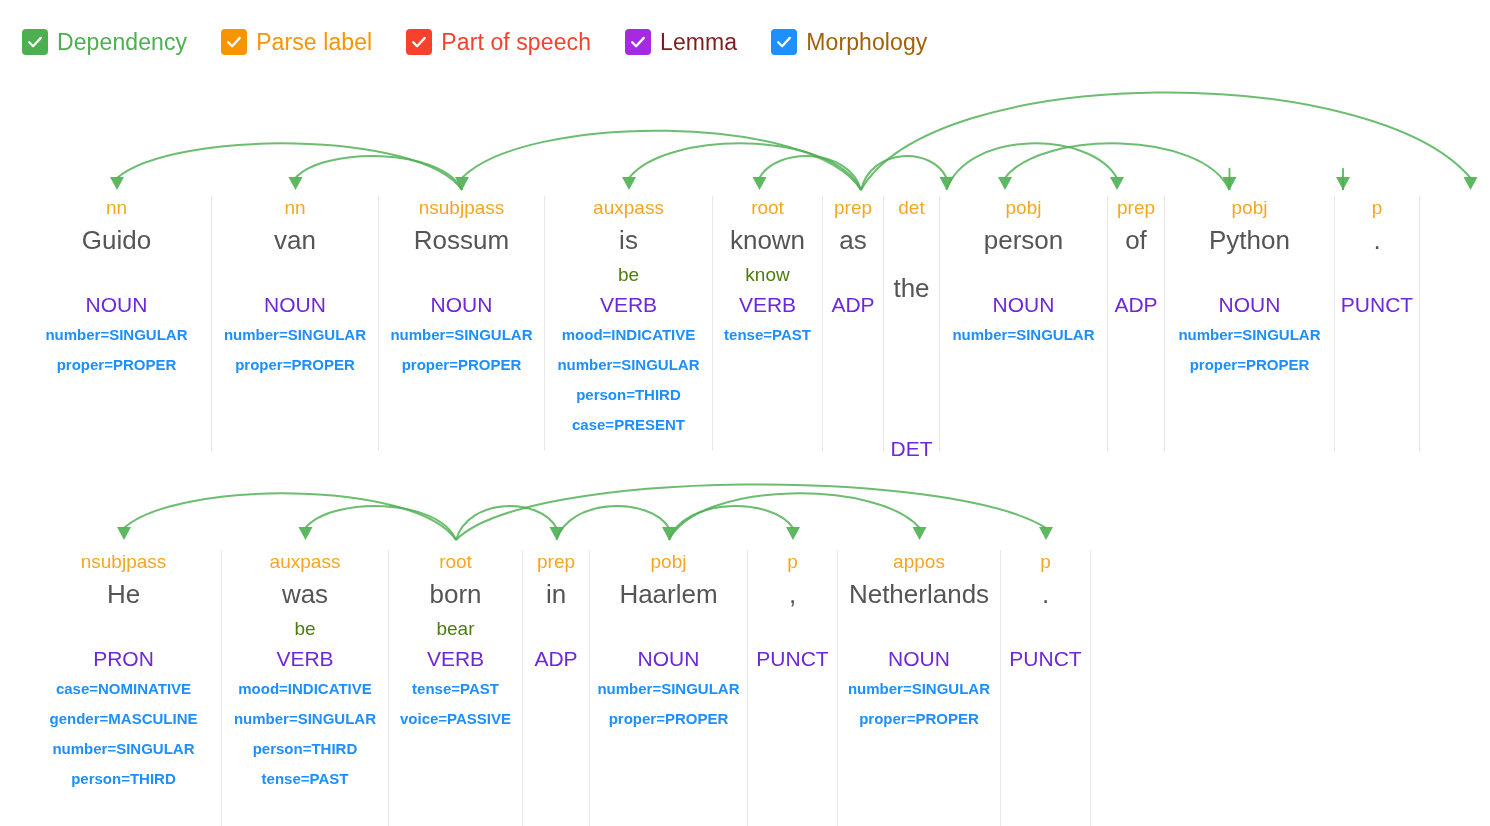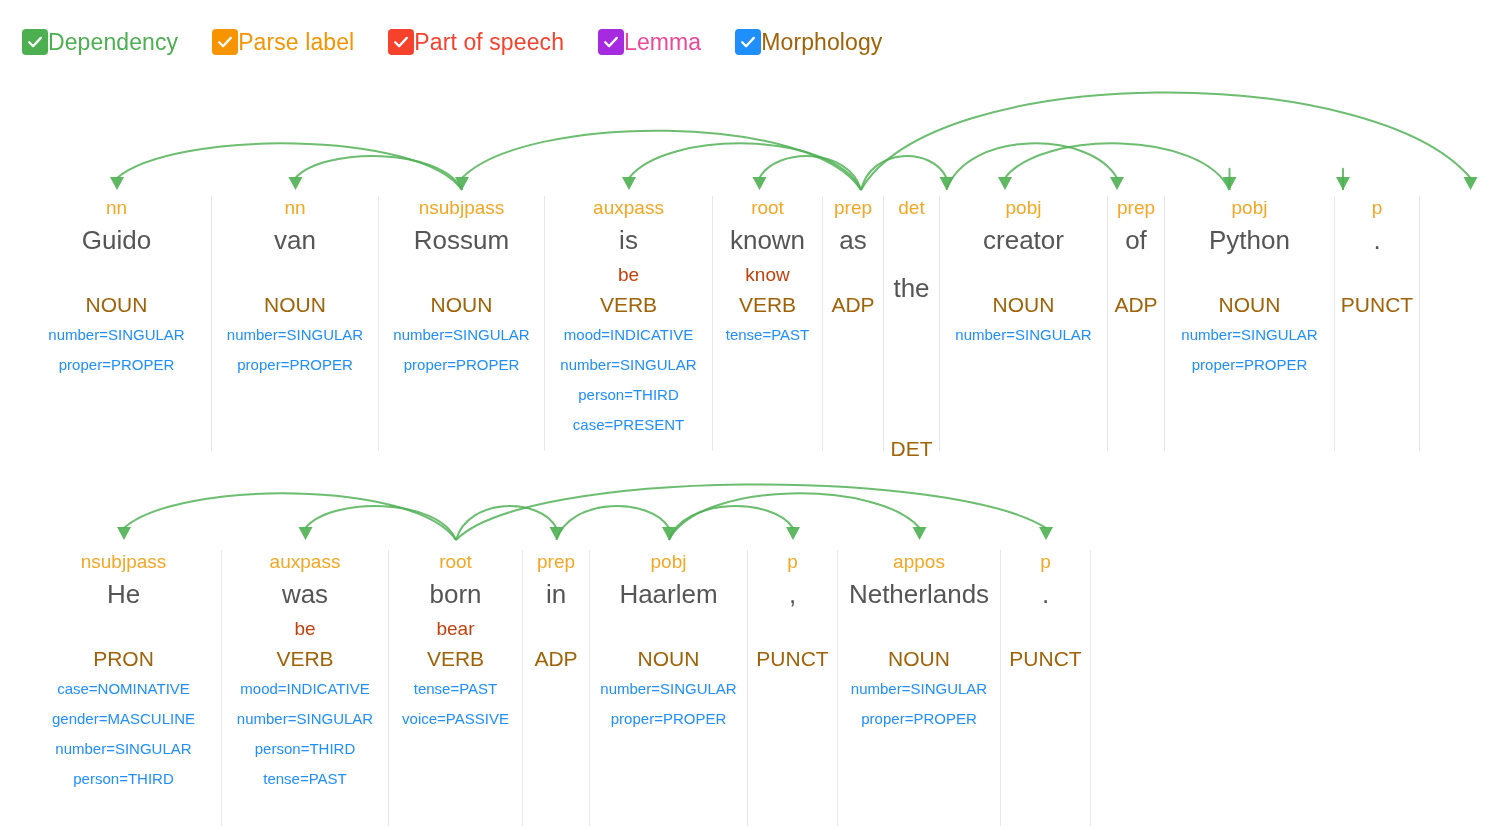--- a/index.html
+++ b/index.html
@@ -21,20 +21,21 @@
     left: 22px;
     top: 22px;
     display: flex;
     align-items: center;
     gap: 34px;
     height: 40px;
   }
   .legend-item {
     display: flex;
     align-items: center;
+    gap: 9px;
     cursor: pointer;
     user-select: none;
   }
   .cbox {
     width: 26px;
     height: 26px;
     border-radius: 4px;
     display: flex;
     align-items: center;
     justify-content: center;
@@ -87,38 +88,38 @@
   }
   .word {
     color: #555555;
     font-size: 26px;
     line-height: 40px;
     height: 40px;
     font-weight: 400;
     white-space: nowrap;
   }
   .lemma {
-    color: #c2410c;
+    color: #4d7c0f;
     font-size: 19px;
     line-height: 30px;
     height: 30px;
     white-space: nowrap;
   }
   .lemma.empty { color: transparent; }
   .pos {
-    color: #a16207;
+    color: #6d28d9;
     font-size: 21px;
     line-height: 30px;
     height: 30px;
     white-space: nowrap;
   }
   .morph {
     color: #1e8ffc;
     font-size: 15px;
-    font-weight: normal;
+    font-weight: bold;
     line-height: 30px;
     white-space: nowrap;
   }
   .morph-list { display: flex; flex-direction: column; align-items: center; }
 </style>
 </head>
 <body>
 
 <div id="legend">
     <div class="legend-item">
@@ -144,21 +145,21 @@
         </svg>
       </span>
       <span class="legend-label" style="color: rgb(246, 65, 45);">Part of speech</span>
     </div>
     <div class="legend-item">
       <span class="cbox" style="background: rgb(165, 42, 224);">
         <svg width="20" height="20" viewBox="0 0 20 20">
           <path d="M4.2 10.3 L8.1 14.2 L15.8 5.9" fill="none" stroke="#ffffff" stroke-width="2.3" stroke-linecap="round" stroke-linejoin="round"></path>
         </svg>
       </span>
-      <span class="legend-label" style="color: #ec4899;">Lemma</span>
+      <span class="legend-label" style="color: #7f1d1d;">Lemma</span>
     </div>
     <div class="legend-item">
       <span class="cbox" style="background: rgb(30, 143, 252);">
         <svg width="20" height="20" viewBox="0 0 20 20">
           <path d="M4.2 10.3 L8.1 14.2 L15.8 5.9" fill="none" stroke="#ffffff" stroke-width="2.3" stroke-linecap="round" stroke-linejoin="round"></path>
         </svg>
       </span>
       <span class="legend-label" style="color: #a16207;">Morphology</span>
     </div>
   </div>
@@ -249,21 +250,21 @@
       </div>
       <div class="token" style="width: 56px; gap: 48px;">
         <div class="dep-label">det</div>
         <div class="word">the</div>
         <div class="lemma empty">&nbsp;</div>
         <div class="pos">DET</div>
         <div class="morph-list"></div>
       </div>
       <div class="token" style="width: 168px;">
         <div class="dep-label">pobj</div>
-        <div class="word">creator</div>
+        <div class="word">person</div>
         <div class="lemma empty">&nbsp;</div>
         <div class="pos">NOUN</div>
         <div class="morph-list">
           <div class="morph">number=SINGULAR</div>
         </div>
       </div>
       <div class="token" style="width: 57px;">
         <div class="dep-label">prep</div>
         <div class="word">of</div>
         <div class="lemma empty">&nbsp;</div>

